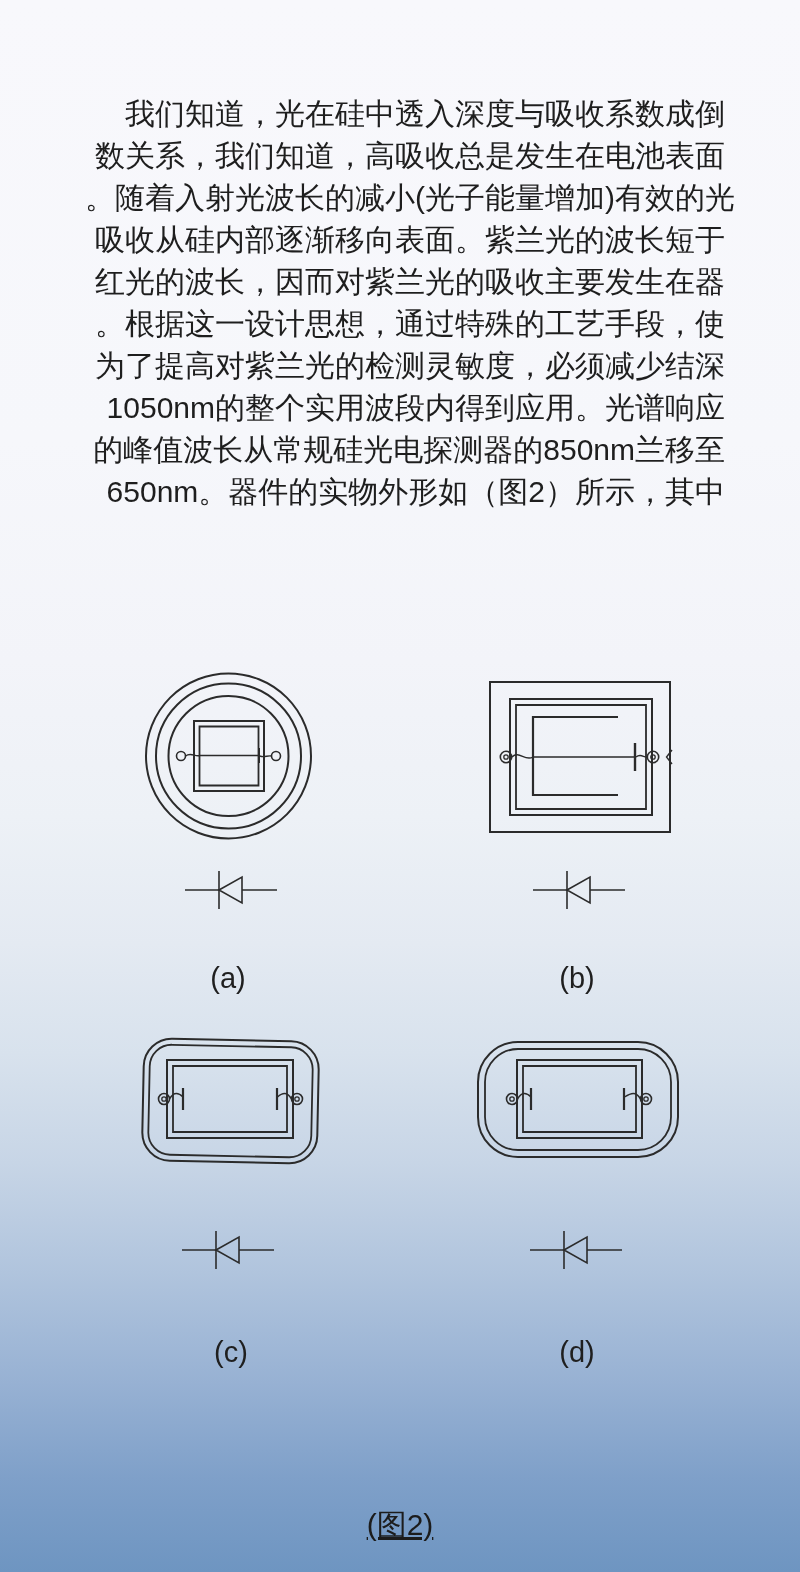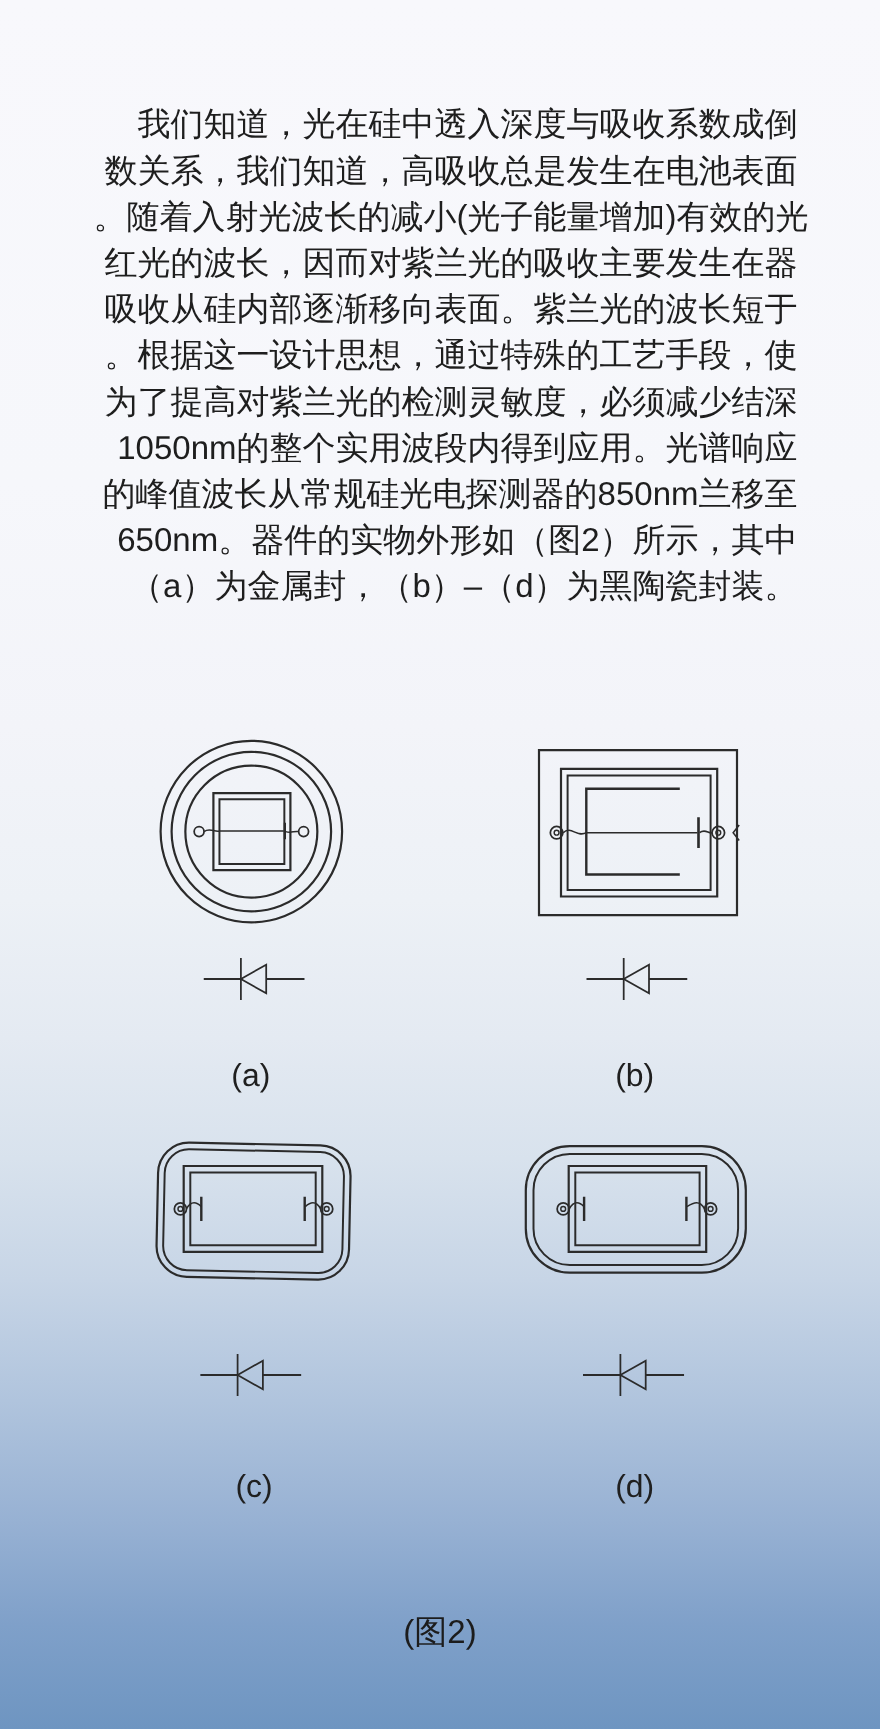--- a/index.html
+++ b/index.html
@@ -33,41 +33,40 @@
   .tl{height:42px;}
   .indent{text-indent:37px;}
   .pkg,.diode{position:absolute;}
   .pkg *,.diode *{vector-effect:non-scaling-stroke;}
   .figlabel{
     position:absolute;width:100px;
     text-align:center;
     font-size:29px;color:#1f1f1f;
   }
   .caption{
-    position:absolute;left:0;top:1464px;width:800px;
-    text-align:center;font-size:30px;color:#1c1c1c;
+    position:absolute;left:0;top:1505px;width:800px;
+    text-align:center;font-size:30px;color:#1c1c1c;text-decoration:underline;
   }
 </style>
 </head>
 <body>
 
 <div class="page">
 
   <div class="para">
     <div class="tl indent">我们知道，光在硅中透入深度与吸收系数成倒</div>
     <div class="tl">数关系，我们知道，高吸收总是发生在电池表面</div>
     <div class="tl">。随着入射光波长的减小(光子能量增加)有效的光</div>
+    <div class="tl">吸收从硅内部逐渐移向表面。紫兰光的波长短于</div>
     <div class="tl">红光的波长，因而对紫兰光的吸收主要发生在器</div>
-    <div class="tl">吸收从硅内部逐渐移向表面。紫兰光的波长短于</div>
     <div class="tl">。根据这一设计思想，通过特殊的工艺手段，使</div>
     <div class="tl">为了提高对紫兰光的检测灵敏度，必须减少结深</div>
     <div class="tl">1050nm的整个实用波段内得到应用。光谱响应</div>
     <div class="tl">的峰值波长从常规硅光电探测器的850nm兰移至</div>
     <div class="tl">650nm。器件的实物外形如（图2）所示，其中</div>
-    <div class="tl">（a）为金属封，（b）–（d）为黑陶瓷封装。</div>
   </div>
 
   <svg class="pkg" style="left:140px;top:668px" width="180" height="180" viewBox="0 0 180 180" fill="none" stroke="#2b2b2b" stroke-width="2">
     <circle cx="88.5" cy="88" r="82.5"></circle>
     <circle cx="88.5" cy="88" r="72.5"></circle>
     <circle cx="88.5" cy="88" r="60"></circle>
     <rect x="54" y="53" width="70" height="70"></rect>
     <rect x="59.5" y="58.5" width="59" height="59" stroke-width="1.8"></rect>
     <circle cx="41" cy="88" r="4.5" stroke-width="1.6"></circle>
     <circle cx="136" cy="88" r="4.5" stroke-width="1.6"></circle>

